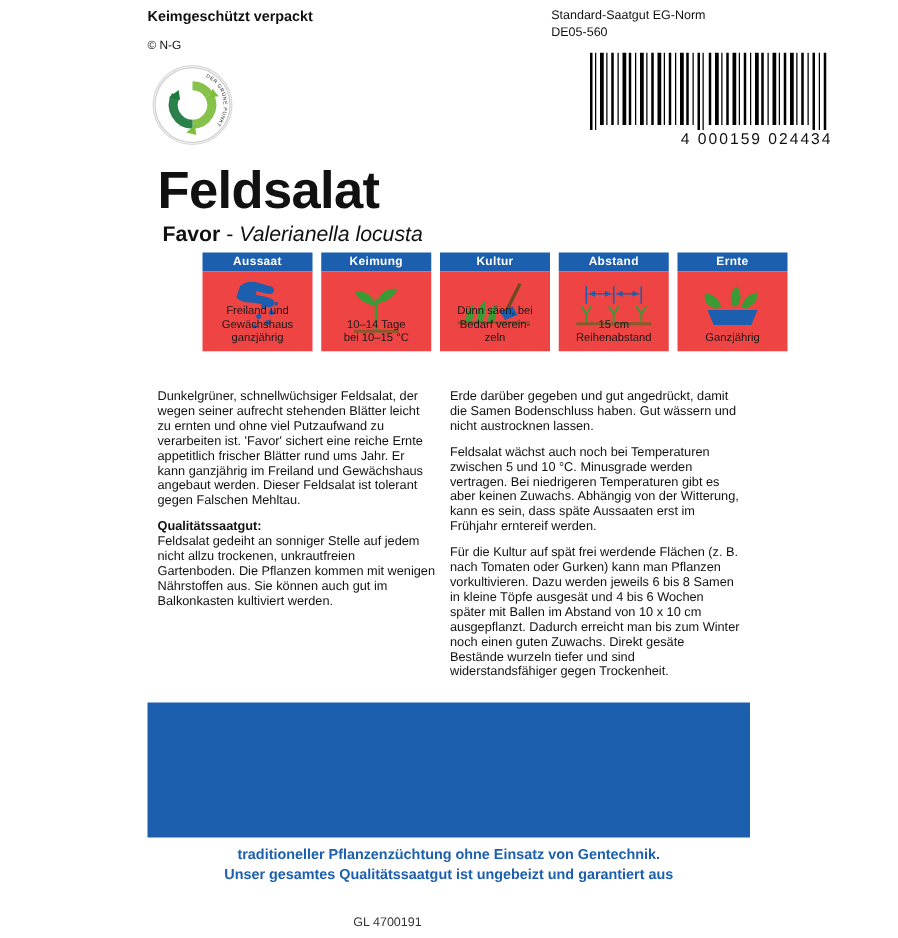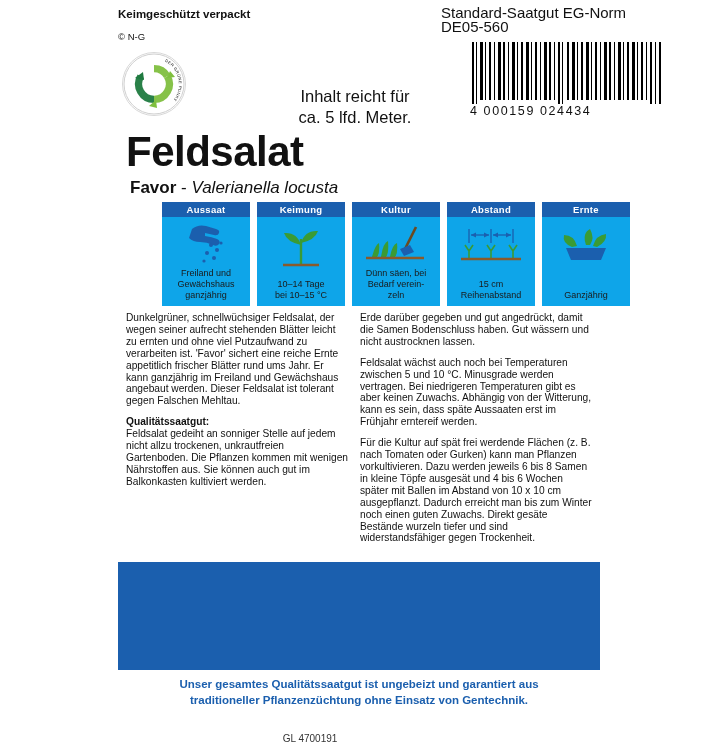--- a/index.html
+++ b/index.html
@@ -8,48 +8,48 @@
     background:#ffffff;
     font-family:"Liberation Sans", sans-serif;
     color:#1a1a1a;
     position:relative;
     overflow:hidden;
   }
   .page{position:absolute;left:0;top:0;width:718px;height:750px;}
 
   
   .topline{position:absolute;left:118px;top:8px;font-size:11.5px;font-weight:bold;color:#111;}
-  .norm{position:absolute;left:441px;top:6px;font-size:15px;color:#111;line-height:14px;}
+  .norm{position:absolute;left:441px;top:6px;font-size:10px;color:#111;line-height:14px;}
   .copy{position:absolute;left:118px;top:31px;font-size:9.5px;color:#111;}
 
   
   .gruene{position:absolute;left:122px;top:52px;width:62px;height:62px;border-radius:50%;
      background:#ffffff;border:1px solid #d8d8d8;}
 
   
   .inhalt{position:absolute;left:250px;top:86px;width:210px;text-align:center;
      font-size:16.5px;line-height:21px;color:#111;}
 
   
   .barcode-wrap{position:absolute;left:470px;top:42px;width:196px;height:78px;background:#fff;}
-  .barcode-num{position:absolute;left:470px;top:104px;width:196px;text-align:left;
+  .barcode-num{position:absolute;left:470px;top:104px;width:196px;text-align:right;
      font-size:12.5px;letter-spacing:1.6px;color:#111;font-family:"Liberation Sans",sans-serif;}
 
   
   .title{position:absolute;left:126px;top:128px;font-size:42px;font-weight:bold;color:#111;letter-spacing:-0.5px;}
   .subtitle{position:absolute;left:130px;top:178px;font-size:17px;color:#111;}
   .subtitle b{font-weight:bold;}
   .subtitle i{font-style:italic;}
 
   
   .iconrow{position:absolute;left:126px;top:202px;width:466px;height:104px;}
   .ibox{position:absolute;top:0;width:88px;height:104px;padding-left:36px;}
   .ibox .hdr{height:15px;background:#1b5fae;color:#fff;font-size:9.5px;font-weight:bold;
      text-align:center;line-height:15px;letter-spacing:.3px;}
-  .ibox .body{height:89px;background:#0ea5e9;position:relative;}
+  .ibox .body{height:64px;background:#ef4444;position:relative;}
   .ibox .cap{position:absolute;left:0;bottom:5px;width:100%;text-align:center;font-size:9px;
      line-height:11px;color:#1a1a1a;}
   .ibox .art{position:absolute;left:0;top:4px;width:100%;height:44px;}
 
   
   .col{position:absolute;font-size:10.2px;line-height:11.9px;color:#111;text-align:left;}
   .col b{font-weight:bold;}
   .colL{left:126px;top:312px;width:222px;}
   .colR{left:360px;top:312px;width:232px;}
   .col p{margin:0 0 9px 0;}
@@ -87,24 +87,20 @@
       <path d="M31 50 a19 19 0 0 1 -16.4 -28.6 l6.3 3.6 a11.7 11.7 0 0 0 10.1 17.7 z" fill="#1f7a3f" opacity="0.95"></path>
       <polygon points="47,18 52,24 44,25" fill="#7fbf3f"></polygon>
       <polygon points="26,53 33,47 34,55" fill="#7fbf3f"></polygon>
       <polygon points="12,25 20,19 21,27" fill="#1f7a3f"></polygon>
       <text font-size="4.1" fill="#222" font-family="Liberation Sans, sans-serif" letter-spacing="0.4">
         <textPath href="#arcpath" startOffset="7%">DER GRÜNE PUNKT</textPath>
       </text>
     </svg>
   </div>
 
-  <div class="inhalt">
-    <div>Inhalt reicht für</div>
-    <div>ca. 5 lfd. Meter.</div>
-  </div>
 
   <div class="barcode-wrap">
     <svg width="196" height="62" viewBox="0 0 196 62">
       <rect width="196" height="62" fill="#fff"></rect>
       <g fill="#000">
         <rect x="2" y="0" width="2" height="62"></rect>
           <rect x="6" y="0" width="1" height="62"></rect>
         <rect x="10" y="0" width="3" height="58"></rect>
           <rect x="15" y="0" width="1" height="58"></rect>
         <rect x="19" y="0" width="2" height="58"></rect>
@@ -266,18 +262,18 @@
   </div>
 
   <div class="bluepanel">
     
 
     
     
   </div>
 
   <div class="quality">
+    <div>traditioneller Pflanzenzüchtung ohne Einsatz von Gentechnik.</div>
     <div>Unser gesamtes Qualitätssaatgut ist ungebeizt und garantiert aus</div>
-    <div>traditioneller Pflanzenzüchtung ohne Einsatz von Gentechnik.</div>
   </div>
 
   <div class="gl">GL 4700191</div>
 </div>
 
 </body></html>

